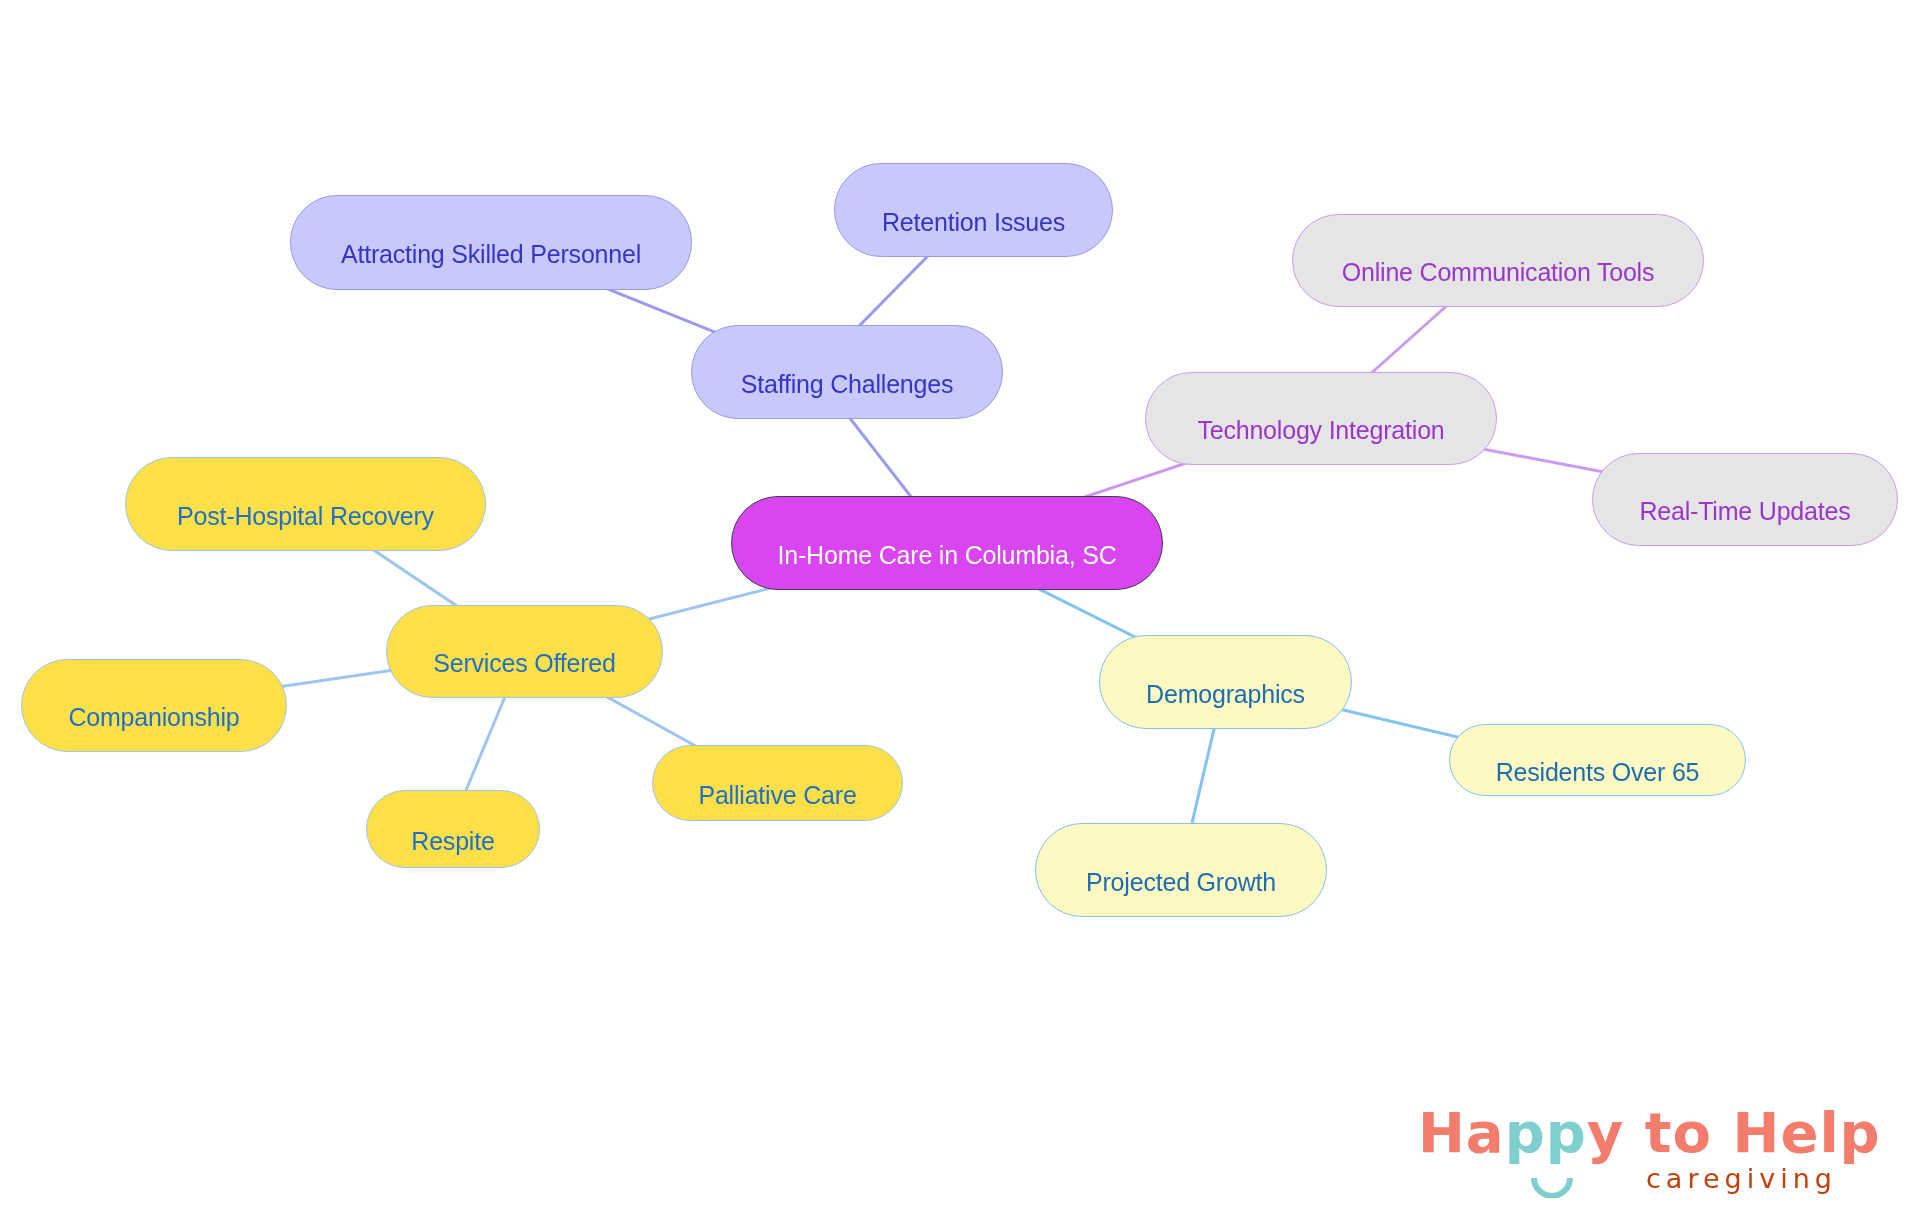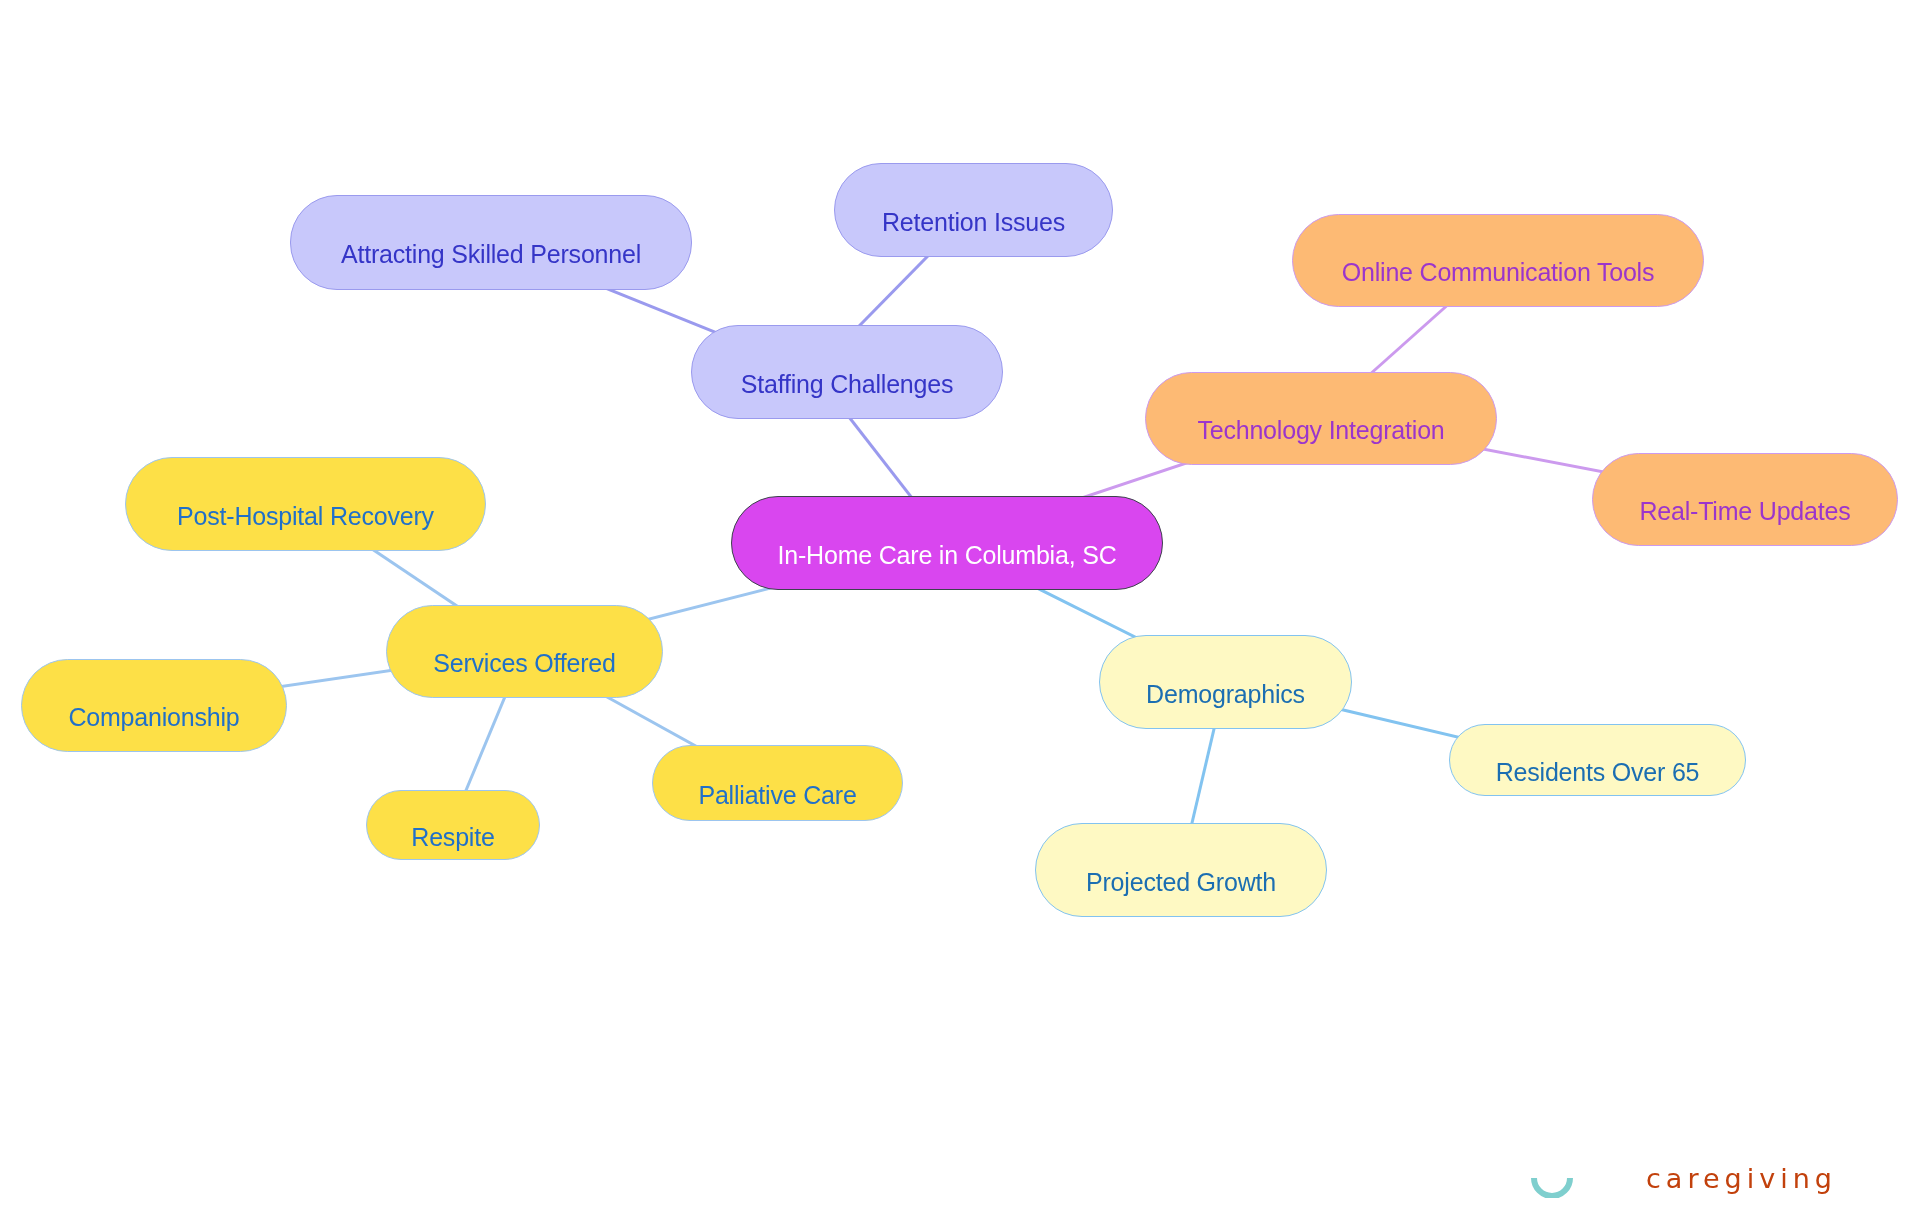--- a/index.html
+++ b/index.html
@@ -7,21 +7,21 @@
   #edges { position:absolute; left:0; top:0; width:1920px; height:1215px; z-index:1; }
   .node {
     position:absolute; box-sizing:border-box; z-index:2;
     border-radius:47px; border:1.5px solid;
     display:flex; align-items:center; justify-content:center;
     font-size:25px; white-space:nowrap; letter-spacing:-0.2px;
   }
   .node span { pointer-events:none;margin-top:24px; }
   .n-root { background:#d946ef; border-color:#3d434c; color:#ffffff; }
   .n-staff { background:#c8c8fb; border-color:#9a9aee; color:#3535c7; }
-  .n-tech { background:#fdba74; border-color:#cc9aee; color:#9b35cc; }
+  .n-tech { background:#e5e5e5; border-color:#cc9aee; color:#9b35cc; }
   .n-serv { background:#fde047; border-color:#9cc5ef; color:#2070c9; }
   .n-demo { background:#fef9c3; border-color:#82c3f0; color:#1b6eb2; }
   .logo { position:absolute; left:1418px; top:1098px; width:480px; height:110px; z-index:3; }
   .logo-main { position:absolute; left:0; top:0; font-family:"DejaVu Sans", sans-serif; font-weight:bold; font-size:56px; letter-spacing:1px; line-height:70px; white-space:nowrap; }
   .logo-sub { position:absolute; left:228px; top:64px; font-family:"DejaVu Sans", sans-serif; font-size:27px; letter-spacing:5px; line-height:34px; white-space:nowrap; }
   .logo-smile { position:absolute; left:112px; top:78px; width:44px; height:22px; }
 </style>
 </head>
 <body>
 
@@ -72,35 +72,38 @@
 
 <div class="node n-serv" style="left:386px;top:605px;width:277px;height:93px;">
   <span>Services Offered</span>
 </div>
 <div class="node n-serv" style="left:125px;top:457px;width:361px;height:94px;">
   <span>Post-Hospital Recovery</span>
 </div>
 <div class="node n-serv" style="left:21px;top:659px;width:266px;height:93px;">
   <span>Companionship</span>
 </div>
-<div class="node n-serv" style="left:366px;top:790px;width:174px;height:70px;justify-content:center;">
+<div class="node n-serv" style="left:366px;top:790px;width:174px;height:78px;justify-content:center;">
   <span>Respite</span>
 </div>
 <div class="node n-serv" style="left:652px;top:745px;width:251px;height:76px;">
   <span>Palliative Care</span>
 </div>
 
 <div class="node n-demo" style="left:1099px;top:635px;width:253px;height:94px;">
   <span>Demographics</span>
 </div>
 <div class="node n-demo" style="left:1449px;top:724px;width:297px;height:72px;">
   <span>Residents Over 65</span>
 </div>
 <div class="node n-demo" style="left:1035px;top:823px;width:292px;height:94px;">
   <span>Projected Growth</span>
 </div>
 
 <div class="logo">
+  <div class="logo-main">
+    <span style="color:#f47c6c;">Ha</span><span style="color:#7fcfce;">pp</span><span style="color:#f47c6c;">y to Help</span>
+  </div>
   <svg class="logo-smile" viewBox="0 0 44 22">
     <path d="M4 2 A18 18 0 0 0 40 2" fill="none" stroke="#7fcfce" stroke-width="6"></path>
   </svg>
   <div class="logo-sub" style="color:#c2410c;">caregiving</div>
 </div>
 
 </body></html>

